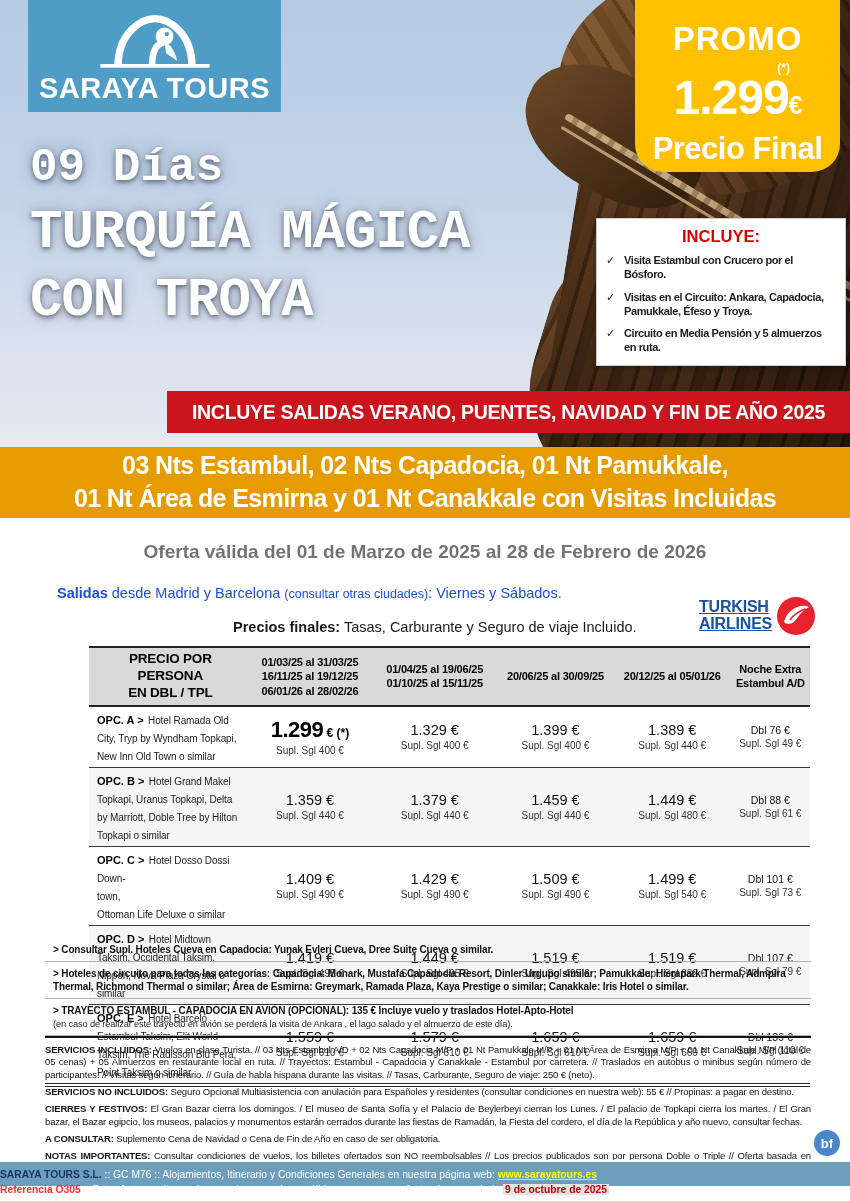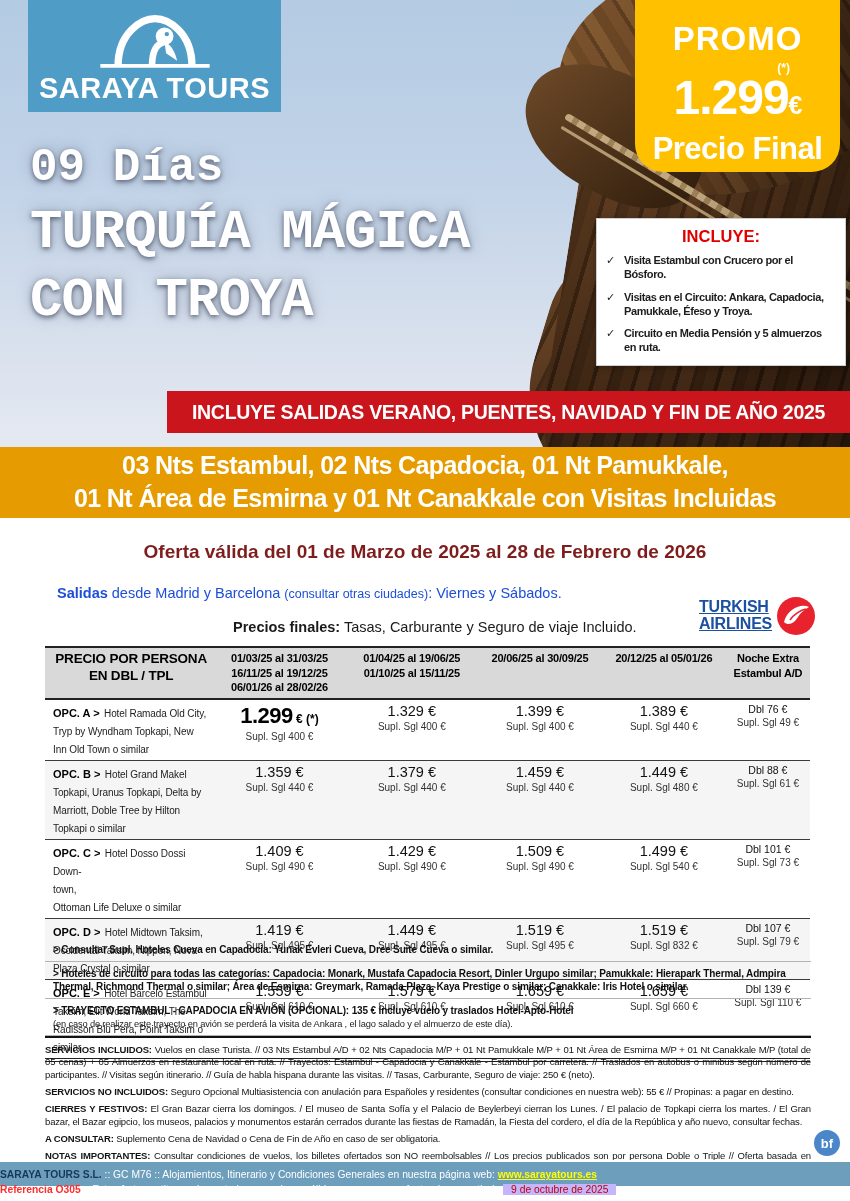--- a/index.html
+++ b/index.html
@@ -72,32 +72,32 @@
 
   
   .red-banner{position:absolute;left:167px;top:391px;width:683px;height:42px;background:#c9151b;z-index:3;
      color:#fff;font-weight:700;font-size:19.5px;letter-spacing:-.3px;
      display:flex;align-items:center;justify-content:center;}
   .orange-banner{position:absolute;left:0;top:447px;width:850px;height:71px;background:#e69b00;z-index:3;
      color:#fff;font-weight:700;font-size:25px;text-align:center;line-height:33px;padding-top:2px;
      box-sizing:border-box;letter-spacing:-.6px;}
 
   
-  .validity{position:absolute;top:541px;left:0;width:100%;text-align:center;font-weight:700;font-size:19px;color:#7f1d1d;}
+  .validity{position:absolute;top:541px;left:0;width:100%;text-align:center;font-weight:700;font-size:19px;color:#737373;}
   .departures{position:absolute;top:585px;left:57px;font-size:14.5px;color:#1d4ed8;}
   .dep-small{font-size:12.5px;}
   .fprices{position:absolute;top:619px;left:233px;font-size:14.5px;color:#1a1a1a;}
 
   .tk{position:absolute;top:596px;left:699px;display:flex;align-items:center;gap:4px;z-index:2;}
   .tk-name{color:#1b4fa0;font-weight:700;font-size:16px;line-height:1.05;white-space:pre-line;letter-spacing:-.2px;text-decoration:underline;}
   .tk-svg{width:40px;height:40px;}
 
   
   .ptable{position:absolute;top:646px;left:45px;width:765px;border-bottom:4px double #222;}
-  .tr{display:flex;align-items:flex-start;min-height:46px;border-bottom:1.5px solid #3a3a3a;background:#fff;}
+  .tr{display:flex;align-items:center;min-height:46px;border-bottom:1.5px solid #3a3a3a;background:#fff;margin-left:44px;}
   .tr.shaded{background:#f5f5f5;}
   .tr.th{background:#d9d9d9;border-top:2px solid #222;border-bottom:2px solid #222;min-height:49px;font-weight:700;}
   .tr:last-child{border-bottom:none;}
   .td{box-sizing:border-box;padding:3px 4px;text-align:center;}
   .c1{width:22%;text-align:left;padding-left:8px;}
   .c2{width:17.3%;}.c3{width:17.3%;}
   .c4{width:16.2%;}.c5{width:16.2%;}
   .c6{width:11%;}
   .th .td{font-size:11px;line-height:1.32;white-space:pre-line;letter-spacing:-.2px;}
   .th .c1{font-size:13.5px;line-height:1.25;text-align:center;}
@@ -119,21 +119,21 @@
 
   .bf{position:absolute;left:814px;top:1130px;width:26px;height:26px;border-radius:50%;background:#4a86c8;
      color:#fff;font-weight:700;font-size:13px;display:flex;align-items:center;justify-content:center;}
 
   
   .footer{position:absolute;left:0;top:1162px;width:850px;height:24px;background:#6d9ebc;text-align:left;
      font-size:10.3px;color:#fff;padding-top:5px;box-sizing:border-box;line-height:1.5;}
   .f-bold{color:#17375e;font-weight:700;}
   .f-link{color:#ffff00;text-decoration:underline;font-weight:700;cursor:pointer;}
   .f-ref{color:#ff2b2b;font-weight:700;}
-  .f-date{color:#c00000;font-weight:400;background:#c4b5fd;padding:0 8px;}
+  .f-date{color:#c00000;font-weight:700;background:#e5e5e5;padding:0 2px;}
 </style>
 </head>
 <body>
 
 <div class="page">
 
   <div class="hero">
 
     <div class="horse">
       <div class="h-body"></div>

